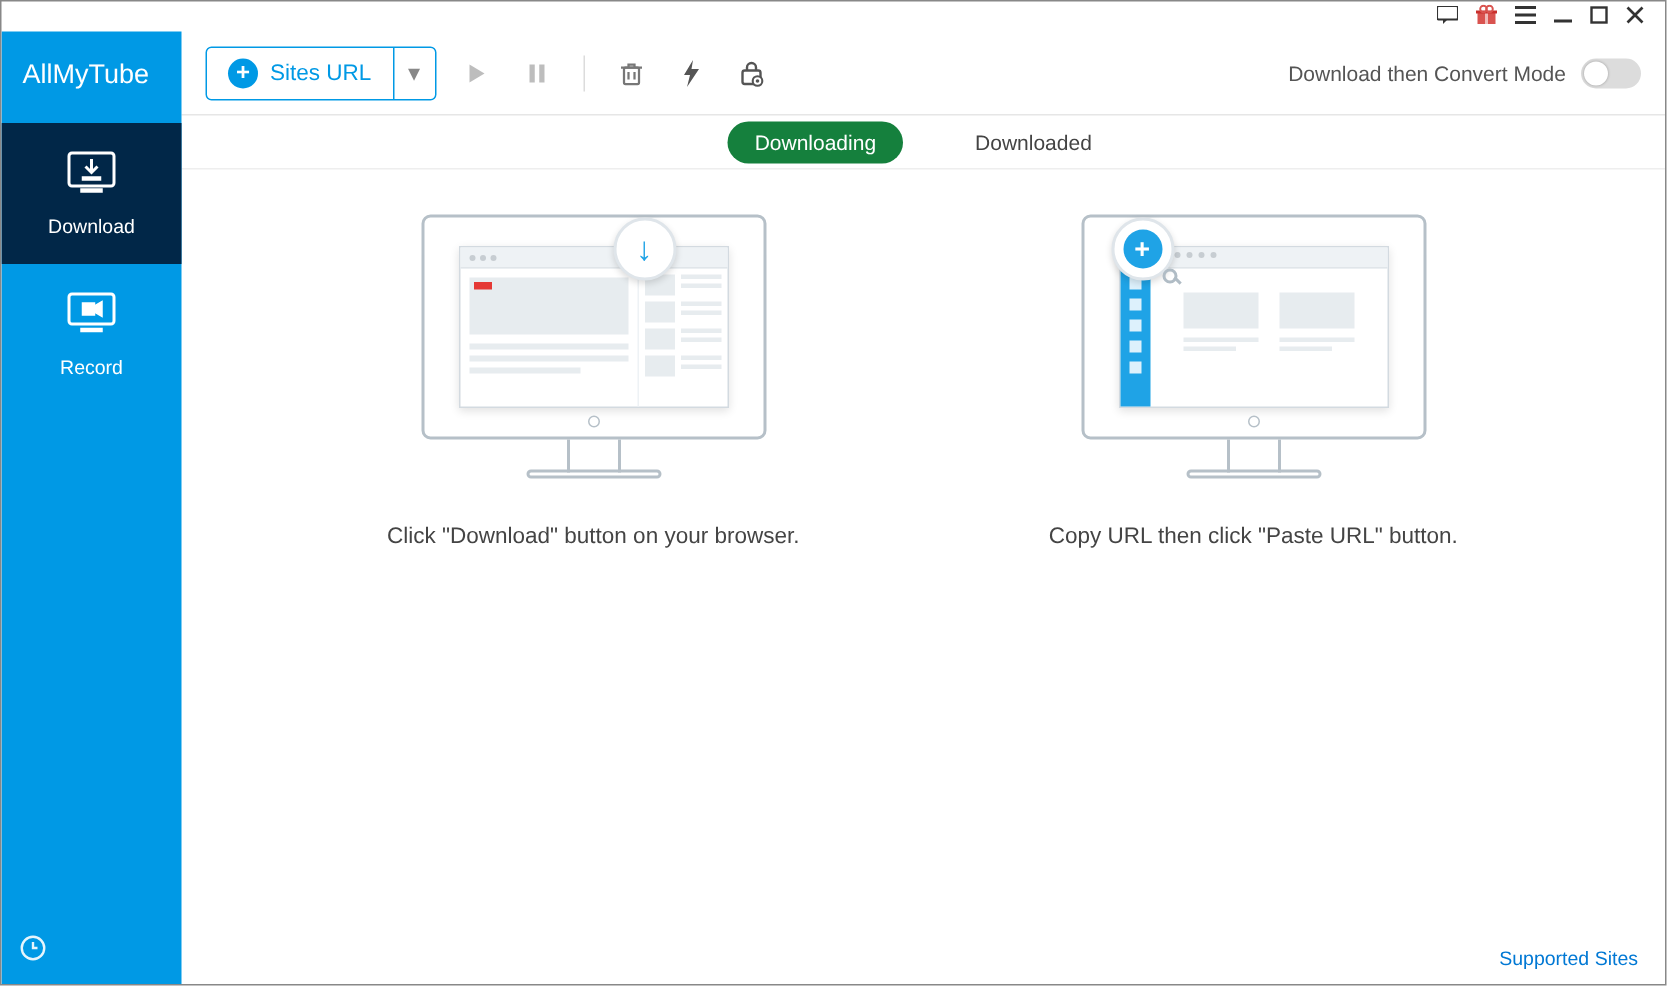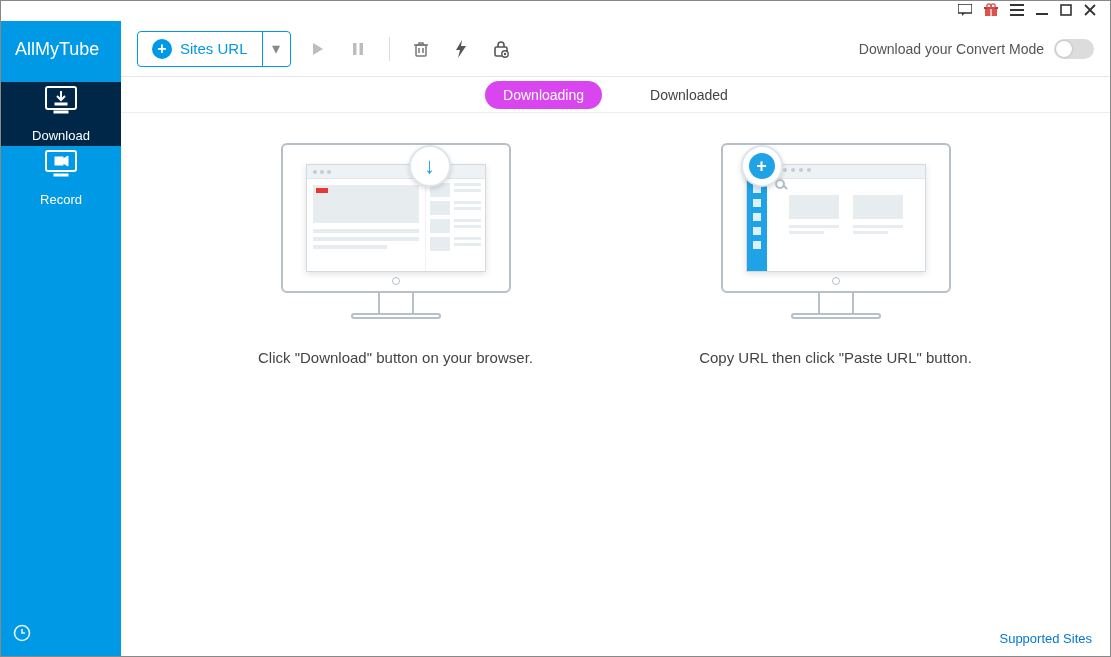--- a/index.html
+++ b/index.html
@@ -2,39 +2,39 @@
 <html><head>
 <meta charset="utf-8">
 <style>
 *{box-sizing:border-box;margin:0;padding:0;font-family:Arial,Helvetica,sans-serif}
 body{width:1111px;height:657px;overflow:hidden;background:#fff;border:1px solid #888;display:flex;flex-direction:column}
 .top-system-bar{height:20px;display:flex;justify-content:flex-end;align-items:center;gap:12px;padding-right:14px;color:#333;font-size:13px}
 .top-system-bar .sys-btn{cursor:pointer;line-height:1}
 .app-body{flex:1;display:flex;min-height:0}
 .sidebar{width:120px;background:#0099e5;color:#fff;display:flex;flex-direction:column;position:relative}
 .app-name{font-size:18px;font-weight:normal;color:#fff;padding:18px 10px 22px 14px}
-.side-item{display:flex;flex-direction:column;align-items:center;justify-content:center;height:64px;gap:10px;cursor:pointer;font-size:13px}
+.side-item{display:flex;flex-direction:column;align-items:center;justify-content:center;height:94px;gap:10px;cursor:pointer;font-size:13px}
 .side-item.active{background:#012748}
 .side-icon svg{width:34px;height:30px;fill:#fff;stroke:#fff}
 .side-bottom{position:absolute;bottom:10px;left:12px;color:#fff;opacity:.9}
 .main{flex:1;display:flex;flex-direction:column;min-width:0}
 .toolbar{height:56px;display:flex;align-items:center;padding:0 16px;border-bottom:1px solid #e6e6e6;gap:14px}
 .paste-group{display:flex;align-items:center;border:1px solid #0099e5;border-radius:4px;overflow:hidden;height:36px}
 .paste-btn{display:flex;align-items:center;gap:8px;padding:0 14px;height:100%;color:#0099e5;font-size:15px;cursor:pointer}
 .paste-plus{width:20px;height:20px;border-radius:50%;background:#0099e5;color:#fff;display:flex;align-items:center;justify-content:center;font-weight:bold;font-size:16px}
 .paste-drop{width:28px;height:100%;display:flex;align-items:center;justify-content:center;border-left:1px solid #0099e5;color:#888;cursor:pointer}
 .tool-icon{width:26px;height:26px;display:flex;align-items:center;justify-content:center;color:#9f9f9f;cursor:pointer}
 .tool-sep{width:1px;height:24px;background:#dcdcdc;margin:0 4px}
 .toolbar-spacer{flex:1}
 .convert-mode{display:flex;align-items:center;gap:10px;color:#555;font-size:14px}
 .toggle{width:40px;height:20px;border-radius:10px;background:#dcdcdc;position:relative;cursor:pointer}
 .toggle::after{content:"";position:absolute;width:16px;height:16px;border-radius:50%;background:#fff;top:2px;left:2px;box-shadow:0 0 2px rgba(0,0,0,.3)}
 .tabs-bar{height:36px;display:flex;align-items:center;justify-content:center;border-bottom:1px solid #eee;gap:30px}
 .tab{font-size:14px;color:#444;padding:6px 18px;border-radius:14px;cursor:pointer}
-.tab.active{background:#d946ef;color:#fff}
+.tab.active{background:#15803d;color:#fff}
 .content{flex:1;padding:30px 40px 10px;position:relative;overflow:hidden}
 .headline{text-align:center;font-size:28px;color:#222;margin:50px 0 40px;font-weight:normal}
 .ways{display:flex;justify-content:center;gap:140px}
 .way{width:300px;display:flex;flex-direction:column;align-items:center}
 .way-caption{text-align:center;color:#444;font-size:15px;margin-top:28px;line-height:1.5}
 .monitor{width:230px;position:relative}
 .screen{height:150px;border:2px solid #b6c0c8;border-radius:6px;background:#fff;position:relative;display:flex;align-items:center;justify-content:center}
 .screen-dot{position:absolute;bottom:6px;left:50%;transform:translateX(-50%);width:8px;height:8px;border:1px solid #b6c0c8;border-radius:50%}
 .stand{width:36px;height:22px;background:#fff;border-left:2px solid #b6c0c8;border-right:2px solid #b6c0c8;margin:0 auto}
 .stand-base{width:90px;height:6px;border:2px solid #b6c0c8;border-radius:3px;margin:-2px auto 0}
@@ -167,21 +167,21 @@
       <span class="tool-icon">
           <svg width="20" height="20" viewBox="0 0 20 20">
             <rect x="4" y="8" width="12" height="9" rx="1.5" fill="none" stroke="#555" stroke-width="1.6"></rect>
             <path d="M7 8 v-2 a3 3 0 0 1 6 0 v2" fill="none" stroke="#555" stroke-width="1.6"></path>
             <circle cx="14" cy="15" r="3.2" fill="#fff" stroke="#555" stroke-width="1.4"></circle>
             <circle cx="14" cy="15" r="1.2" fill="#555"></circle>
           </svg>
         </span>
       <div class="toolbar-spacer"></div>
       <div class="convert-mode">
-        <span>Download your Convert Mode</span>
+        <span>Download then Convert Mode</span>
         <div class="toggle"></div>
       </div>
     </div>
 
     <div class="tabs-bar">
       <div class="tab active">Downloading</div>
       <div class="tab">Downloaded</div>
     </div>
 
     <div class="content">

